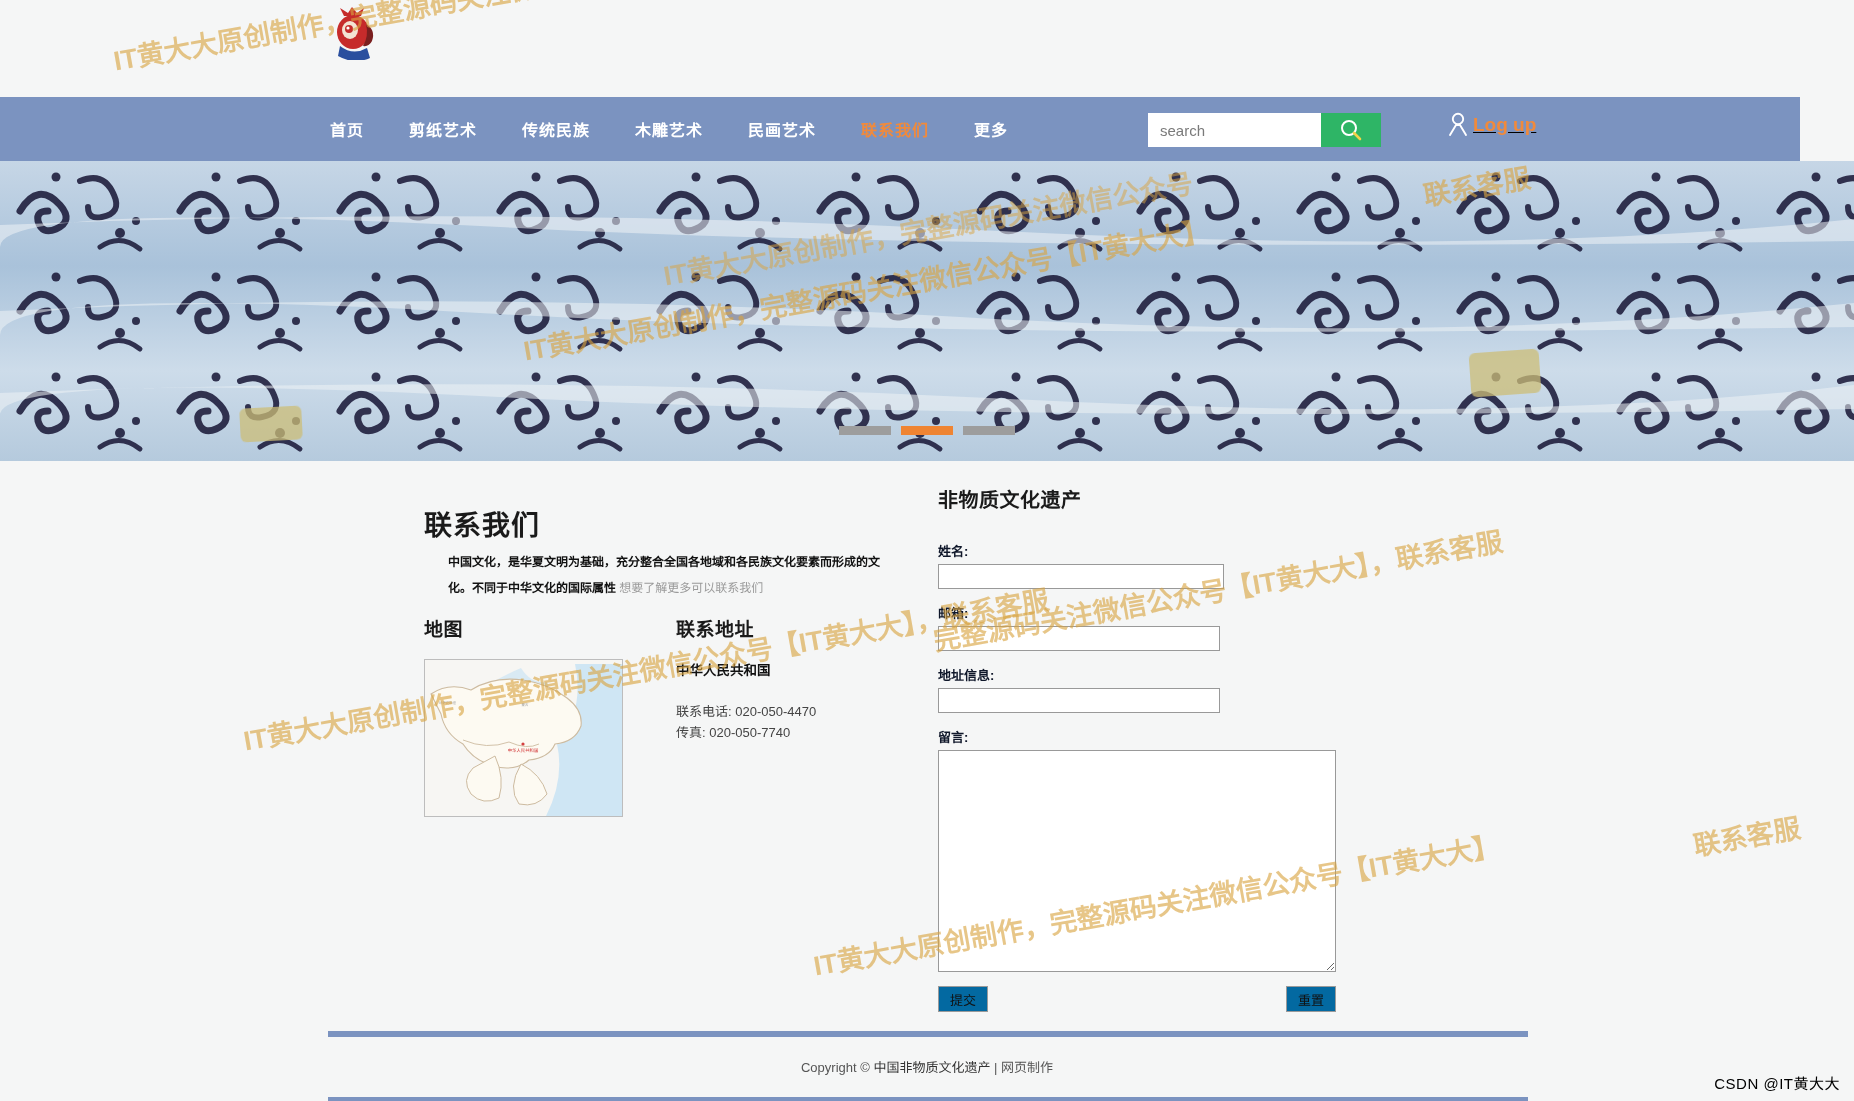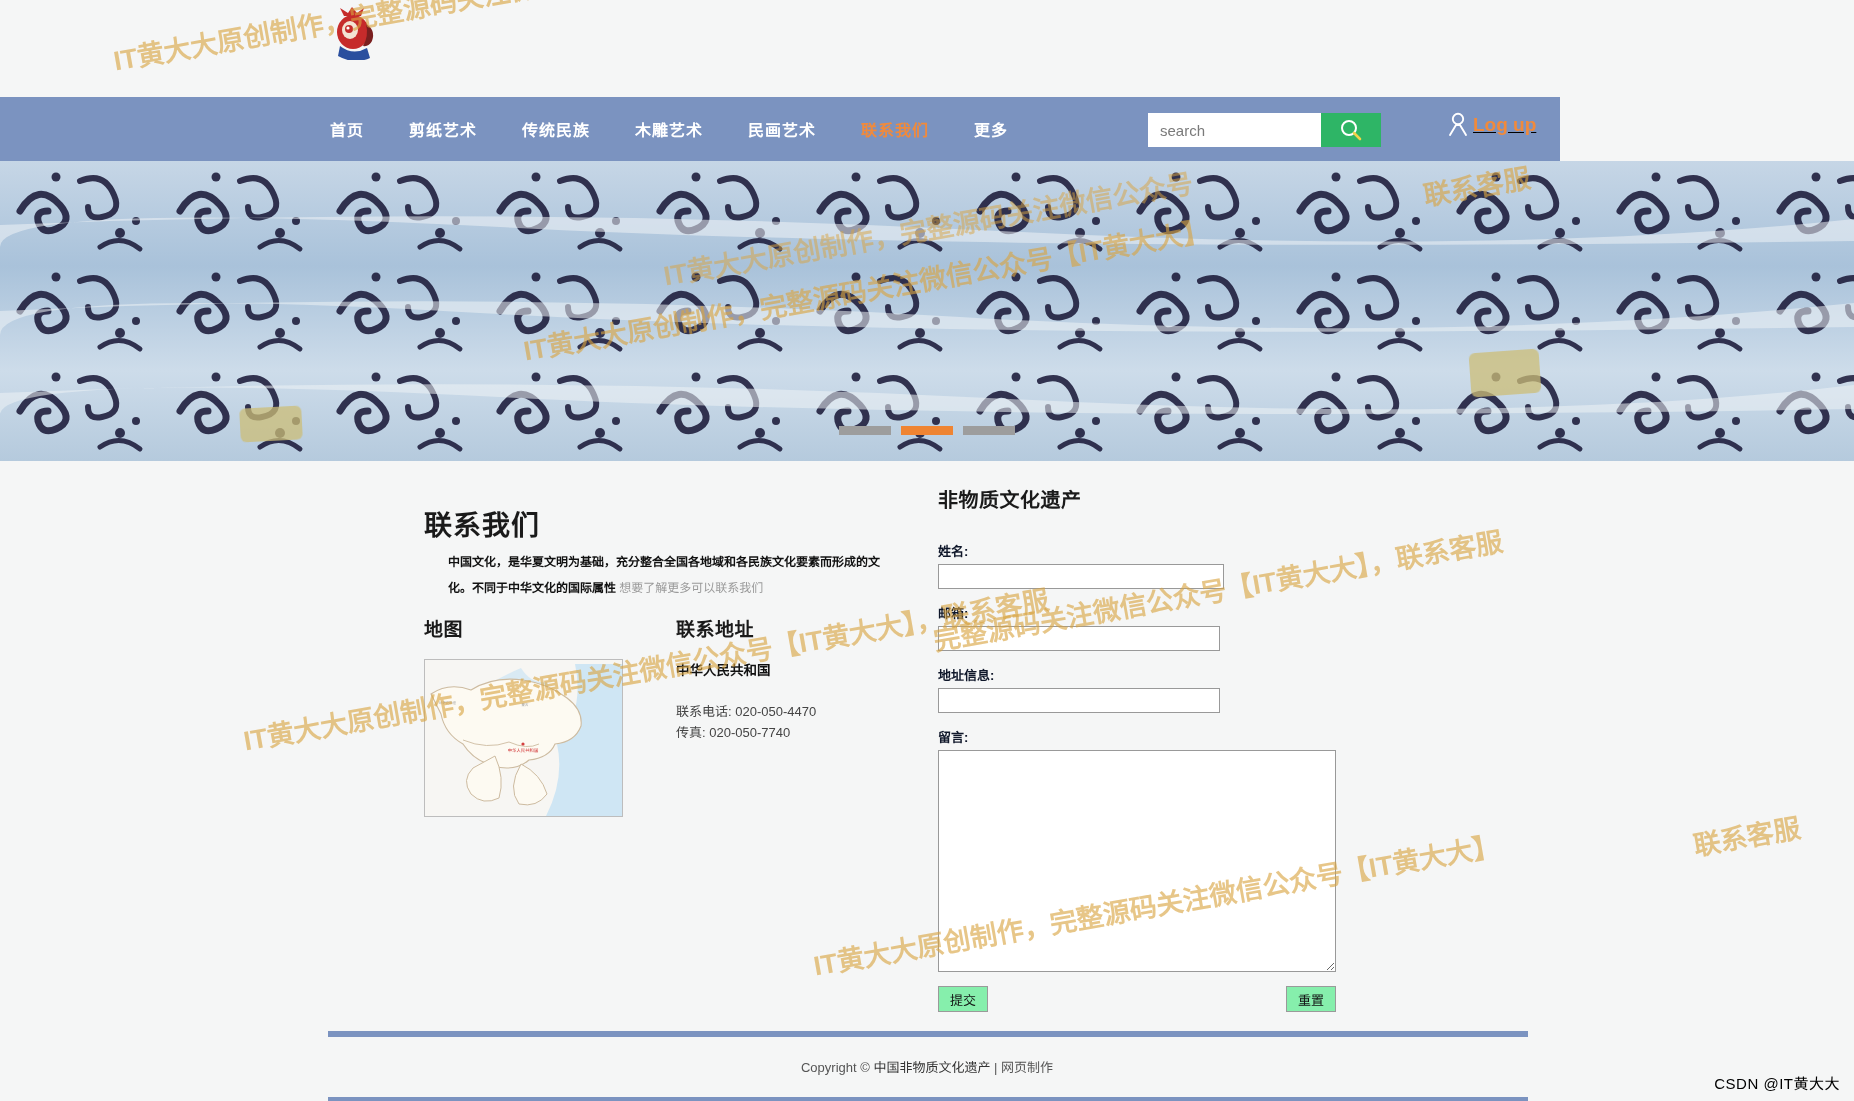--- a/index.html
+++ b/index.html
@@ -23,21 +23,21 @@
   }
   .logo-mascot { width: 52px; height: 54px; display: block; }
   .logo-text {
     font-size: 31px; font-weight: bold; letter-spacing: 1px;
     color: #2a4f9e; white-space: nowrap;
     font-family: "DejaVu Sans", "Liberation Sans", sans-serif;
   }
 
   
   .navbar {
-    position: absolute; top: 97px; left: 0; width: 1560px; height: 64px;
+    position: absolute; top: 97px; left: 0; width: 1800px; height: 64px;
     background: #7b93c0;
     text-align: right;
   }
   .nav-items {
     position: absolute; left: 330px; top: 0; height: 64px;
     display: flex; align-items: center; gap: 45px;
   }
   .nav-item {
     font-size: 16px; color: #ffffff; font-weight: bold;
     cursor: pointer; white-space: nowrap; letter-spacing: 1px;
@@ -132,21 +132,21 @@
   .field-input.wide { width: 286px; }
   .field-textarea {
     display: block; width: 398px; height: 222px; border: 1px solid #999;
     background: #fff; outline: none; resize: both; margin-bottom: 14px;
     font-size: 13px; padding: 4px;
     font-family: "Liberation Sans", sans-serif;
   }
   .btn-row { position: relative; width: 398px; height: 28px; }
   .btn {
     position: absolute; top: 0; height: 26px; min-width: 50px;
-    border: 1px solid #9a9a9a; background: #86efac; color: #111;
+    border: 1px solid #9a9a9a; background: #0369a1; color: #111;
     font-size: 13px; cursor: pointer; padding: 0 9px;
     font-family: "Liberation Sans", sans-serif;
   }
   .btn-submit { left: 0; }
   .btn-reset { right: 0; }
 
   
   .footer {
     position: absolute; top: 1021px; left: 0; width: 1854px; height: 80px;
     background: #f5f6f6;

